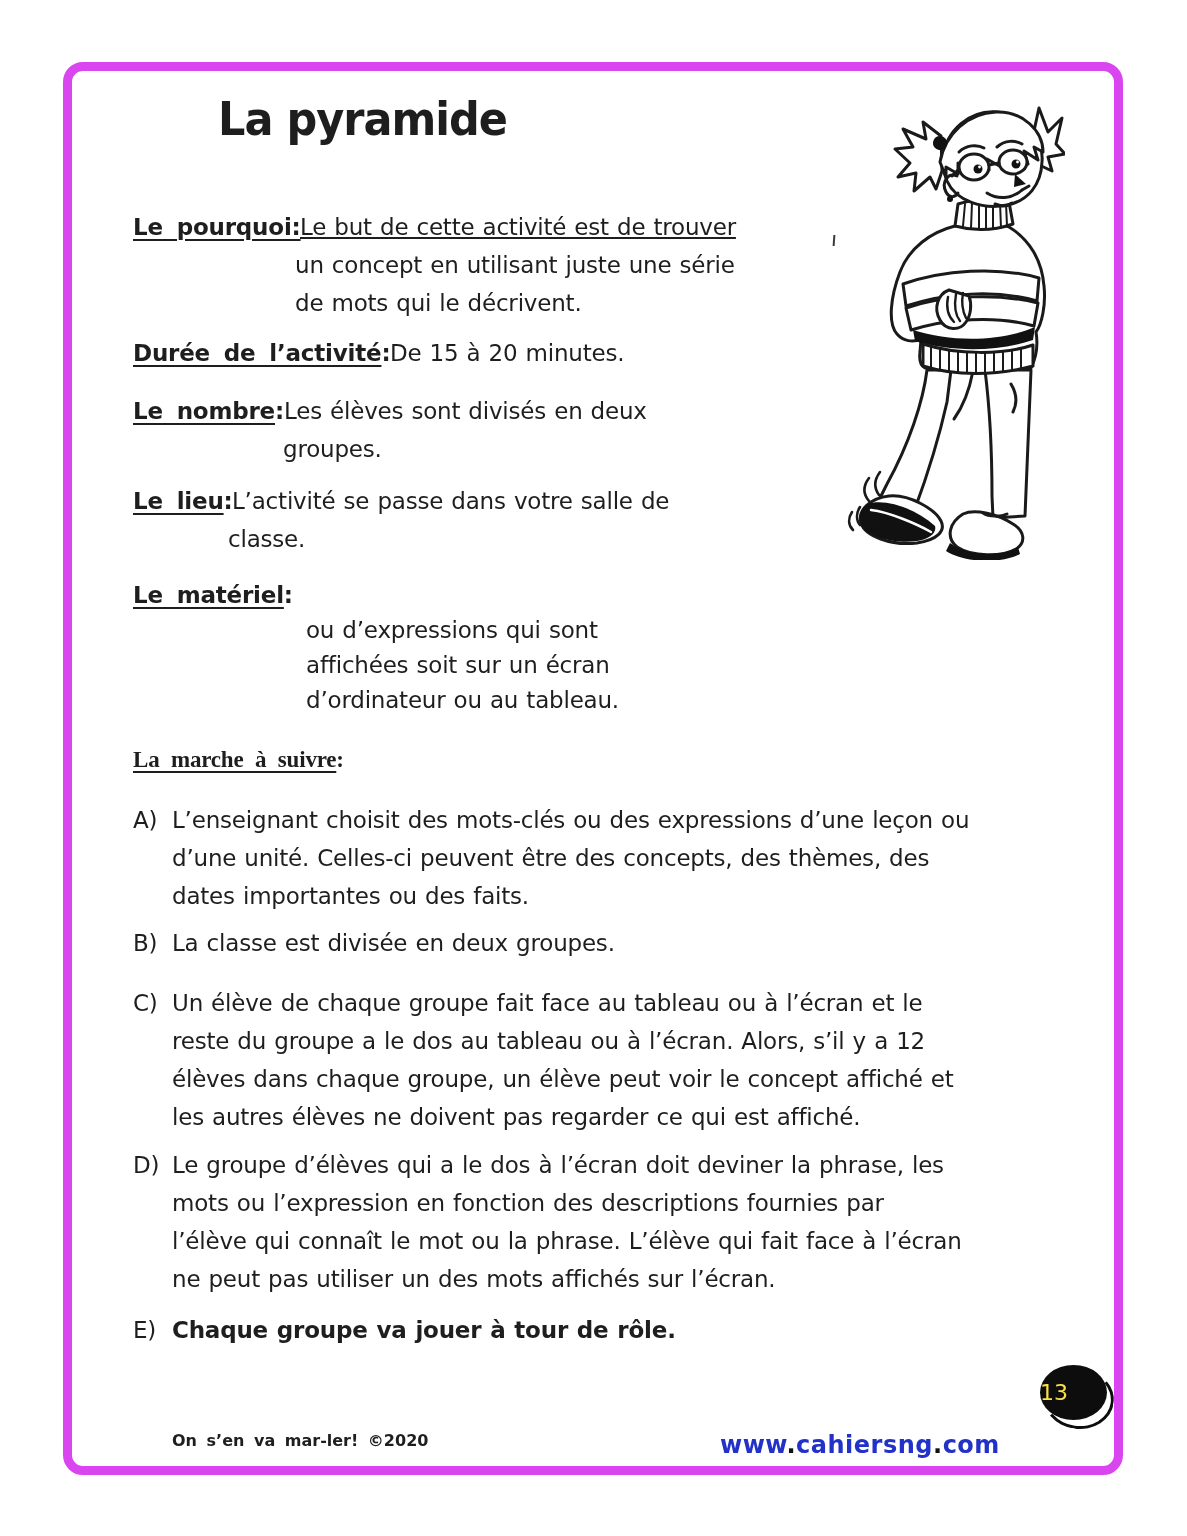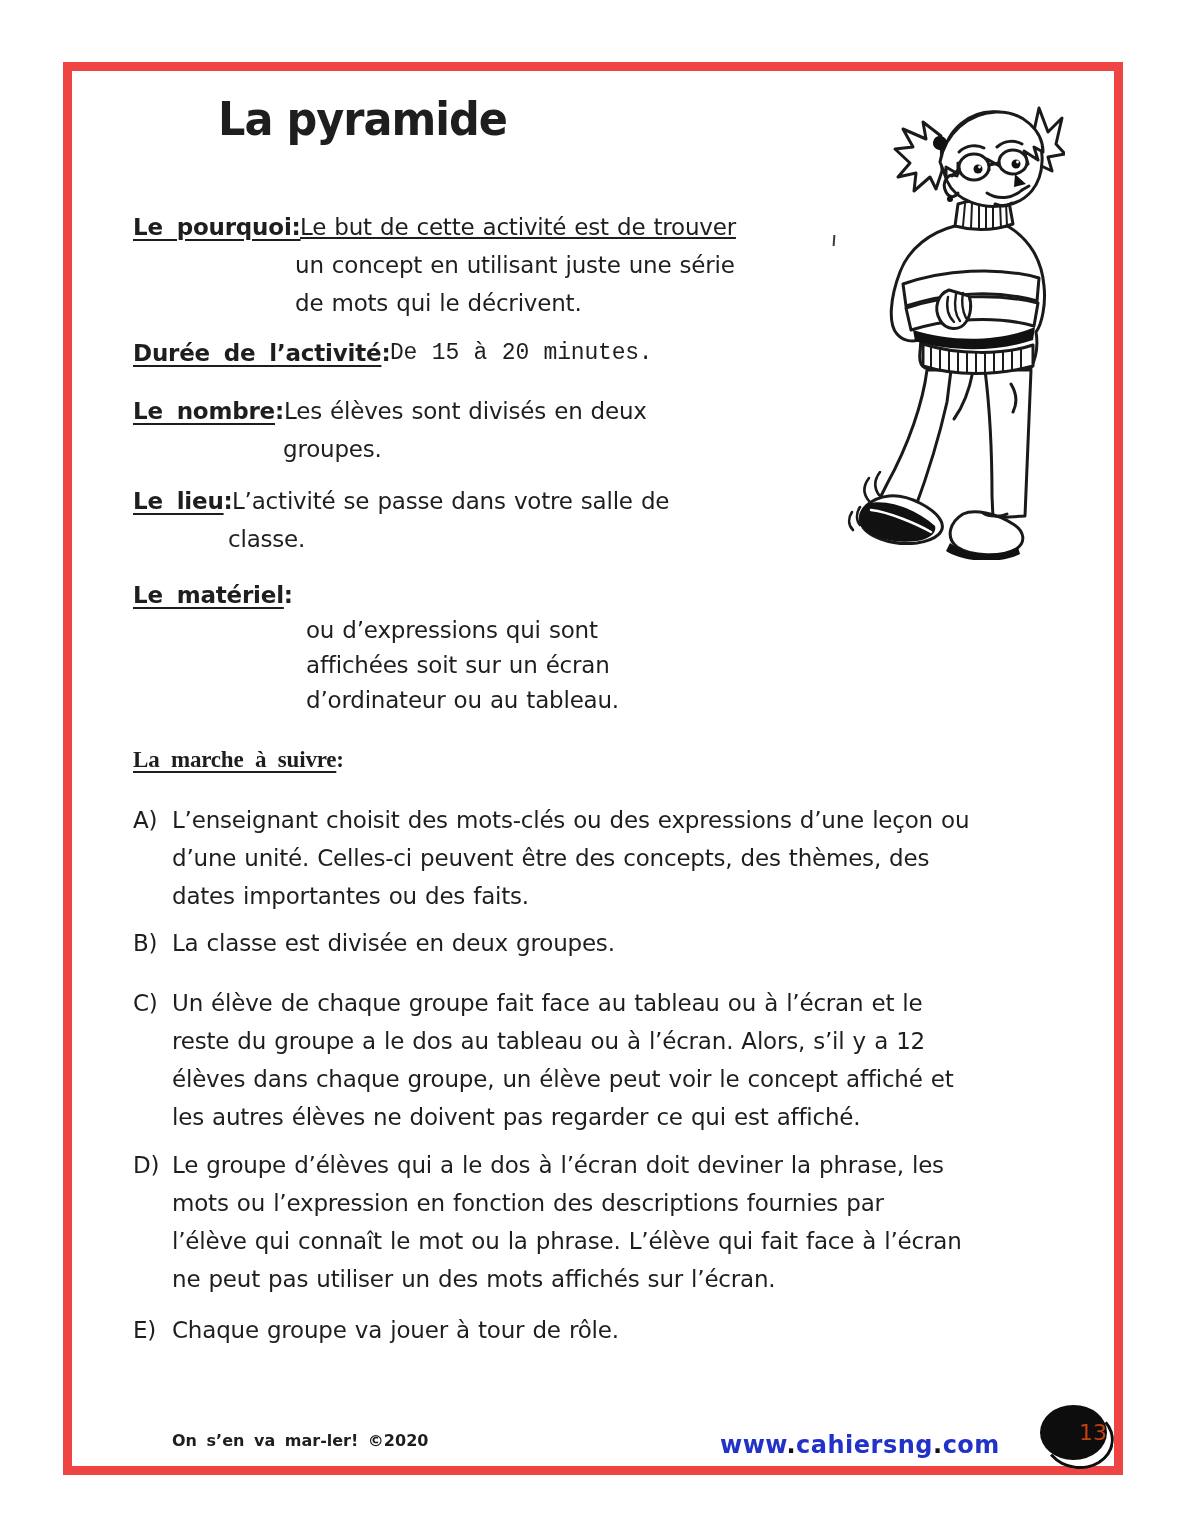--- a/index.html
+++ b/index.html
@@ -1,50 +1,50 @@
 <!DOCTYPE html>
 <html><head>
 <meta charset="utf-8">
 <style>
   html,body{margin:0;padding:0;background:#ffffff;width:1187px;height:1536px;position:relative;
     font-family:"DejaVu Sans",sans-serif;color:#1e1e1e;}
   #page{position:absolute;left:63px;top:62px;width:1060px;height:1413px;box-sizing:border-box;
-    border:9px solid #ef4444;border-radius:0;background:#ffffff;}
+    border:9px solid #d946ef;border-radius:20px;background:#ffffff;}
   .line{position:absolute;white-space:nowrap;font-size:23px;line-height:30px;letter-spacing:-0.2px;word-spacing:1px;}
   .lbl{font-weight:bold;word-spacing:6px;letter-spacing:-0.2px;}
   .und{text-decoration:underline;text-decoration-thickness:2px;text-underline-offset:4px;}
   #title{position:absolute;left:146px;top:21px;font-size:43px;font-weight:bold;letter-spacing:-1px;
     transform:scaleY(1.08);transform-origin:top left;}
   .caption{position:absolute;left:655px;top:512px;width:440px;text-align:center;}
   .caption div{font-size:23px;line-height:33px;letter-spacing:-0.2px;}
   #footer-brand{position:absolute;left:100px;top:1360px;font-size:16px;font-weight:bold;word-spacing:4px;}
   #footer-link{position:absolute;left:648px;top:1360px;font-size:24px;font-weight:bold;letter-spacing:0.5px;cursor:pointer;}
   .u-blue{color:#2231c8;}
   .u-dark{color:#111111;}
-  #badge{position:absolute;left:968px;top:1334px;width:67px;height:55px;background:#0d0d0d;border-radius:50%;
-    display:flex;align-items:center;justify-content:flex-end;color:#c2410c;font-size:22px;}
+  #badge{position:absolute;left:968px;top:1294px;width:67px;height:55px;background:#0d0d0d;border-radius:50%;
+    display:flex;align-items:center;justify-content:flex-start;color:#fde047;font-size:22px;}
   #badge::after{content:'';position:absolute;left:3px;top:3px;width:65px;height:55px;border-radius:50%;
     border:3px solid #0d0d0d;border-top-color:transparent;border-left-color:transparent;transform:rotate(8deg);}
   #stray-mark{position:absolute;left:761px;top:164px;width:2px;height:11px;background:#3a3a3a;transform:rotate(4deg);}
   #girl{position:absolute;left:773px;top:29px;width:220px;height:460px;}
 </style>
 </head>
 <body>
 
 <div id="page">
 
   <div id="title">La pyramide</div>
 
   <div class="line" style="left:61px;top:141px;"><span class="lbl und">Le pourquoi:</span></div>
   <div class="line" style="left:228px;top:141px;text-decoration:underline;">Le but de cette activité est de trouver</div>
   <div class="line" style="left:223px;top:179px;">un concept en utilisant juste une série</div>
   <div class="line" style="left:223px;top:217px;">de mots qui le décrivent.</div>
 
   <div class="line" style="left:61px;top:267px;"><span class="lbl und">Durée de l’activité</span><span class="lbl">:</span></div>
-  <div class="line" style="left:318px;top:267px;font-family:Liberation Mono, monospace;">De 15 à 20 minutes.</div>
+  <div class="line" style="left:318px;top:267px;">De 15 à 20 minutes.</div>
 
   <div class="line" style="left:61px;top:325px;"><span class="lbl und">Le nombre</span><span class="lbl">:</span></div>
   <div class="line" style="left:212px;top:325px;">Les élèves sont divisés en deux</div>
   <div class="line" style="left:211px;top:363px;">groupes.</div>
 
   <div class="line" style="left:61px;top:415px;"><span class="lbl und">Le lieu</span><span class="lbl">:</span></div>
   <div class="line" style="left:160px;top:415px;">L’activité se passe dans votre salle de</div>
   <div class="line" style="left:156px;top:453px;">classe.</div>
 
   <div class="line" style="left:61px;top:509px;"><span class="lbl und">Le matériel</span><span class="lbl">:</span></div>
@@ -68,21 +68,21 @@
   <div class="line" style="left:100px;top:993px;">élèves dans chaque groupe, un élève peut voir le concept affiché et</div>
   <div class="line" style="left:100px;top:1031px;">les autres élèves ne doivent pas regarder ce qui est affiché.</div>
 
   <div class="line" style="left:61px;top:1079px;">D)</div>
   <div class="line" style="left:100px;top:1079px;">Le groupe d’élèves qui a le dos à l’écran doit deviner la phrase, les</div>
   <div class="line" style="left:100px;top:1117px;">mots ou l’expression en fonction des descriptions fournies par</div>
   <div class="line" style="left:100px;top:1155px;">l’élève qui connaît le mot ou la phrase. L’élève qui fait face à l’écran</div>
   <div class="line" style="left:100px;top:1193px;">ne peut pas utiliser un des mots affichés sur l’écran.</div>
 
   <div class="line" style="left:61px;top:1244px;">E)</div>
-  <div class="line" style="left:100px;top:1244px;">Chaque groupe va jouer à tour de rôle.</div>
+  <div class="line" style="left:100px;top:1244px;font-weight:bold;">Chaque groupe va jouer à tour de rôle.</div>
 
   <svg id="girl" viewBox="0 0 220 460">
     <g fill="none" stroke="#1a1a1a" stroke-width="3" stroke-linecap="round" stroke-linejoin="round">
       <path fill="#ffffff" d="M170,56 L177,26 L187,40 L194,8 L203,32 L217,18 L211,44 L220,54 L203,57 L207,71 L190,63 L185,75 L177,59 Z"></path>
       <path fill="#ffffff" d="M96,36 L78,22 L81,39 L58,29 L68,47 L50,49 L65,63 L53,77 L71,73 L69,91 L85,77 L91,89 L97,71 Z"></path>
       <path fill="#ffffff" d="M110,126 C86,132 64,148 55,172 C45,198 43,224 52,234 C58,241 68,243 76,239 L75,252 C74,260 76,266 80,268 L186,268 C191,258 193,244 191,232 C197,224 201,204 199,186 C197,160 184,139 164,127 C147,119 128,120 110,126 Z"></path>
       <path fill="#ffffff" d="M82,270 C78,302 64,344 42,384 L34,400 L68,414 C80,382 94,338 102,302 L106,270 Z"></path>
       <path fill="#ffffff" d="M140,270 C144,302 147,352 147,396 L148,418 L180,416 C182,362 184,312 186,270 Z"></path>
       <path d="M128,271 C124,292 117,308 109,319"></path>
       <path d="M166,284 C172,294 172,304 168,312"></path>

